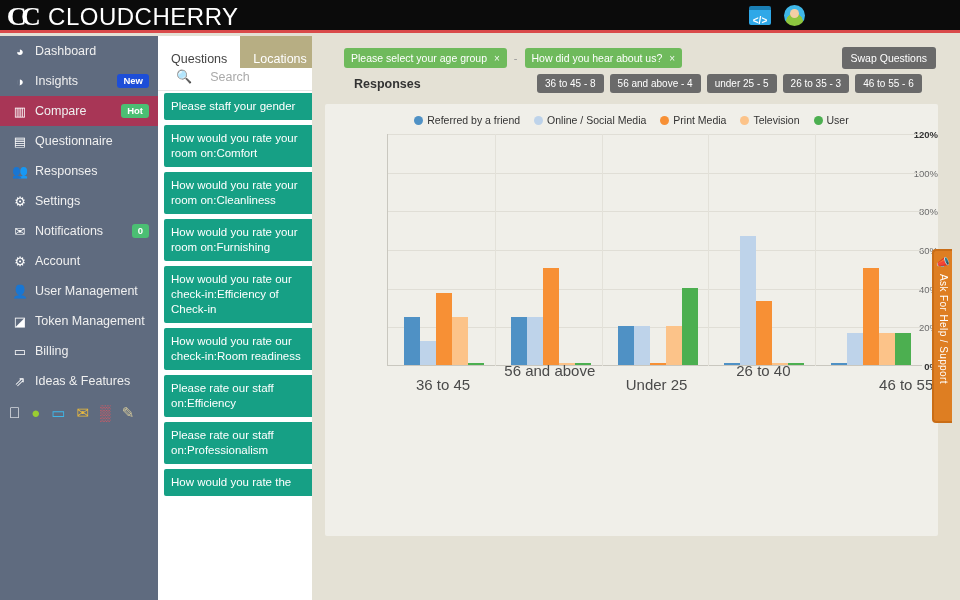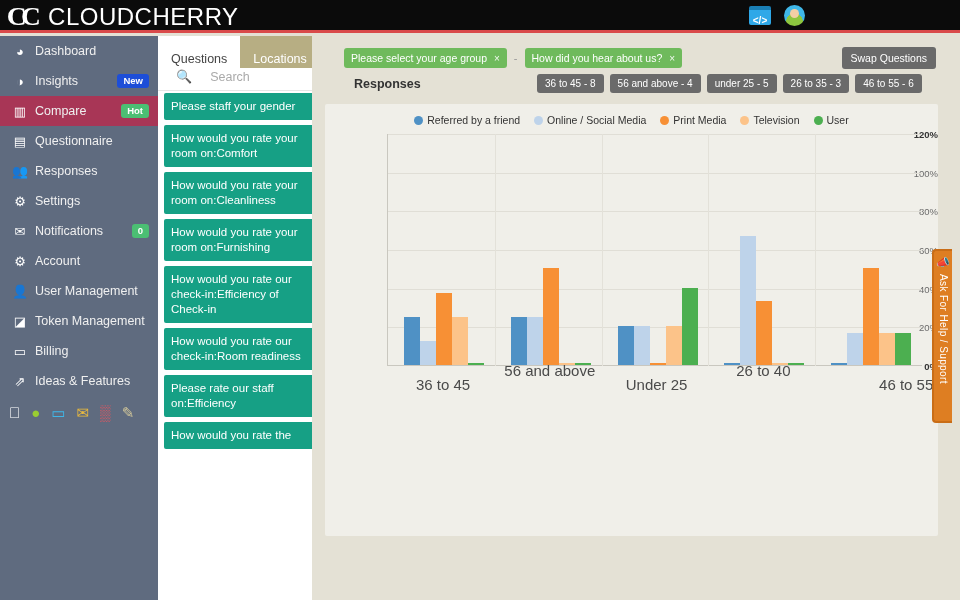--- a/index.html
+++ b/index.html
@@ -235,20 +235,21 @@
     <span class="stext">Search</span>
   </div>
   <div id="qlist">
       <div class="qitem">Please staff your gender</div>
       <div class="qitem">How would you rate your room on:Comfort</div>
       <div class="qitem">How would you rate your room on:Cleanliness</div>
       <div class="qitem">How would you rate your room on:Furnishing</div>
       <div class="qitem">How would you rate our check-in:Efficiency of Check-in</div>
       <div class="qitem">How would you rate our check-in:Room readiness</div>
       <div class="qitem">Please rate our staff on:Efficiency</div>
+      <div class="qitem">Please rate our staff on:Professionalism</div>
       <div class="qitem">How would you rate the</div>
     </div>
   <div id="scrollbar"></div>
 </div>
 
 <div id="content">
 
   <div id="filterbar">
     <div id="chip-holder" style="display:flex;align-items:center;gap:7px;">
         <div class="chip">

